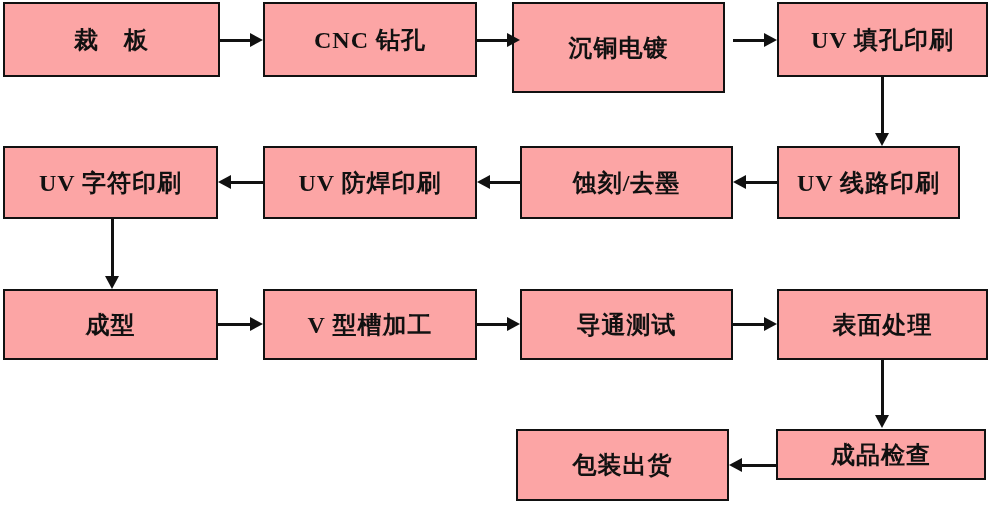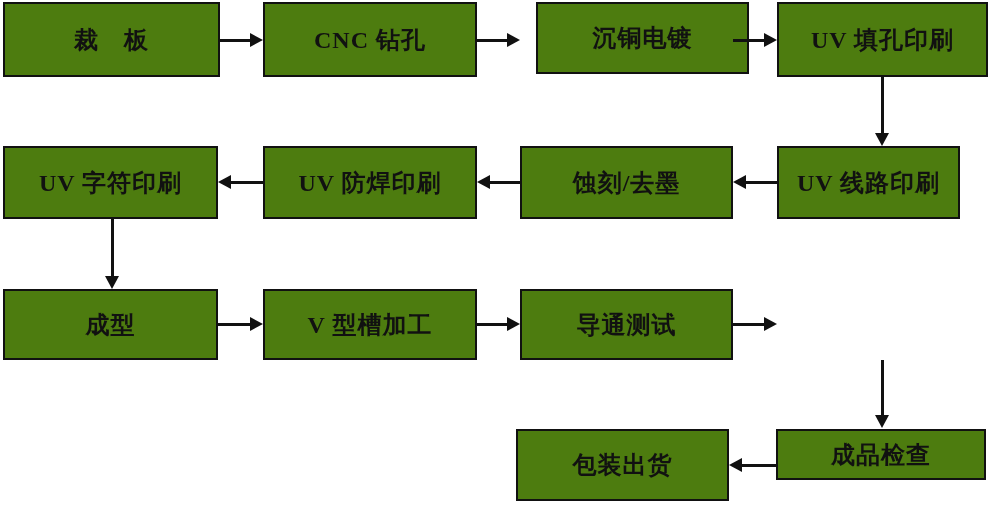--- a/index.html
+++ b/index.html
@@ -12,21 +12,21 @@
     width: 993px;
     height: 506px;
     background: #ffffff;
     overflow: hidden;
     font-family: "Liberation Serif", "DejaVu Serif", serif;
   }
   .box {
     position: absolute;
     box-sizing: border-box;
     border: 2px solid #111111;
-    background: #4d7c0f;
+    background: #fca5a5;
     display: flex;
     align-items: center;
     justify-content: center;
   }
   .box span {
     font-size: 24px;
     font-weight: bold;
     color: #111111;
     letter-spacing: 1px;
     white-space: nowrap;
@@ -73,21 +73,21 @@
 <body>
 
 <div id="canvas">
 
   <div class="box" style="left:3px;   top:2px; width:217px; height:75px;">
     <span>裁　板</span>
   </div>
   <div class="box" style="left:263px; top:2px; width:214px; height:75px;">
     <span>CNC 钻孔</span>
   </div>
-  <div class="box" style="left:536px; top:2px; width:213px; height:72px;">
+  <div class="box" style="left:512px; top:2px; width:213px; height:91px;">
     <span>沉铜电镀</span>
   </div>
   <div class="box" style="left:3px;   top:146px; width:215px; height:73px;">
     <span>UV 字符印刷</span>
   </div>
 
   <div class="box" style="left:777px; top:2px; width:211px; height:75px;">
     <span>UV 填孔印刷</span>
   </div>
   <div class="box" style="left:263px; top:146px; width:214px; height:73px;text-align:right;">
@@ -102,20 +102,23 @@
 
 
   <div class="box" style="left:263px; top:289px; width:214px; height:71px;">
     <span>V 型槽加工</span>
   </div>
   <div class="box" style="left:3px;   top:289px; width:215px; height:71px;">
     <span>成型</span>
   </div>
   <div class="box" style="left:520px; top:289px; width:213px; height:71px;">
     <span>导通测试</span>
+  </div>
+  <div class="box" style="left:777px; top:289px; width:211px; height:71px;">
+    <span>表面处理</span>
   </div>
 
   <div class="box" style="left:516px; top:429px; width:213px; height:72px;">
     <span>包装出货</span>
   </div>
   <div class="box" style="left:776px; top:429px; width:210px; height:51px;">
     <span>成品检查</span>
   </div>
 
   <div>

